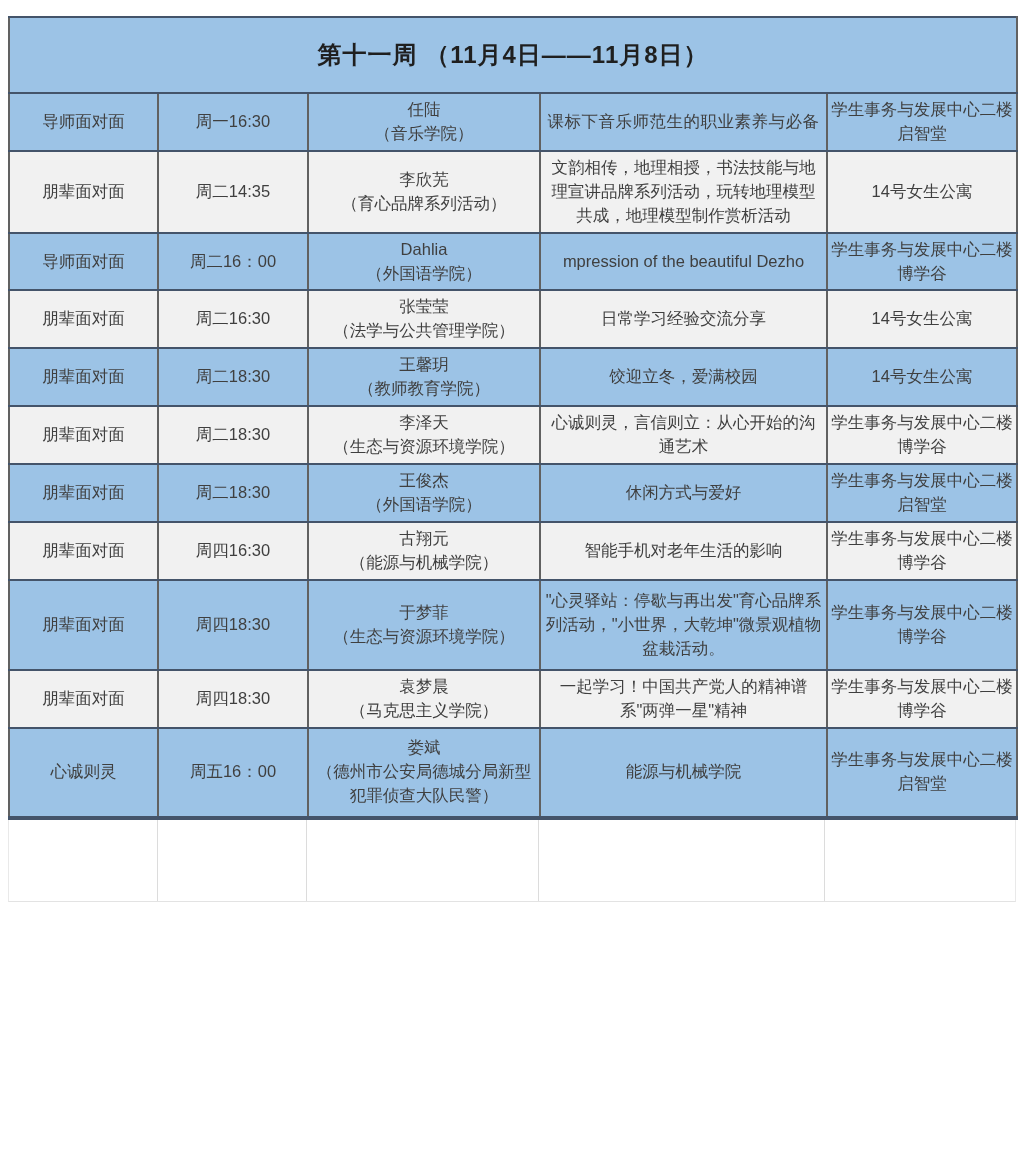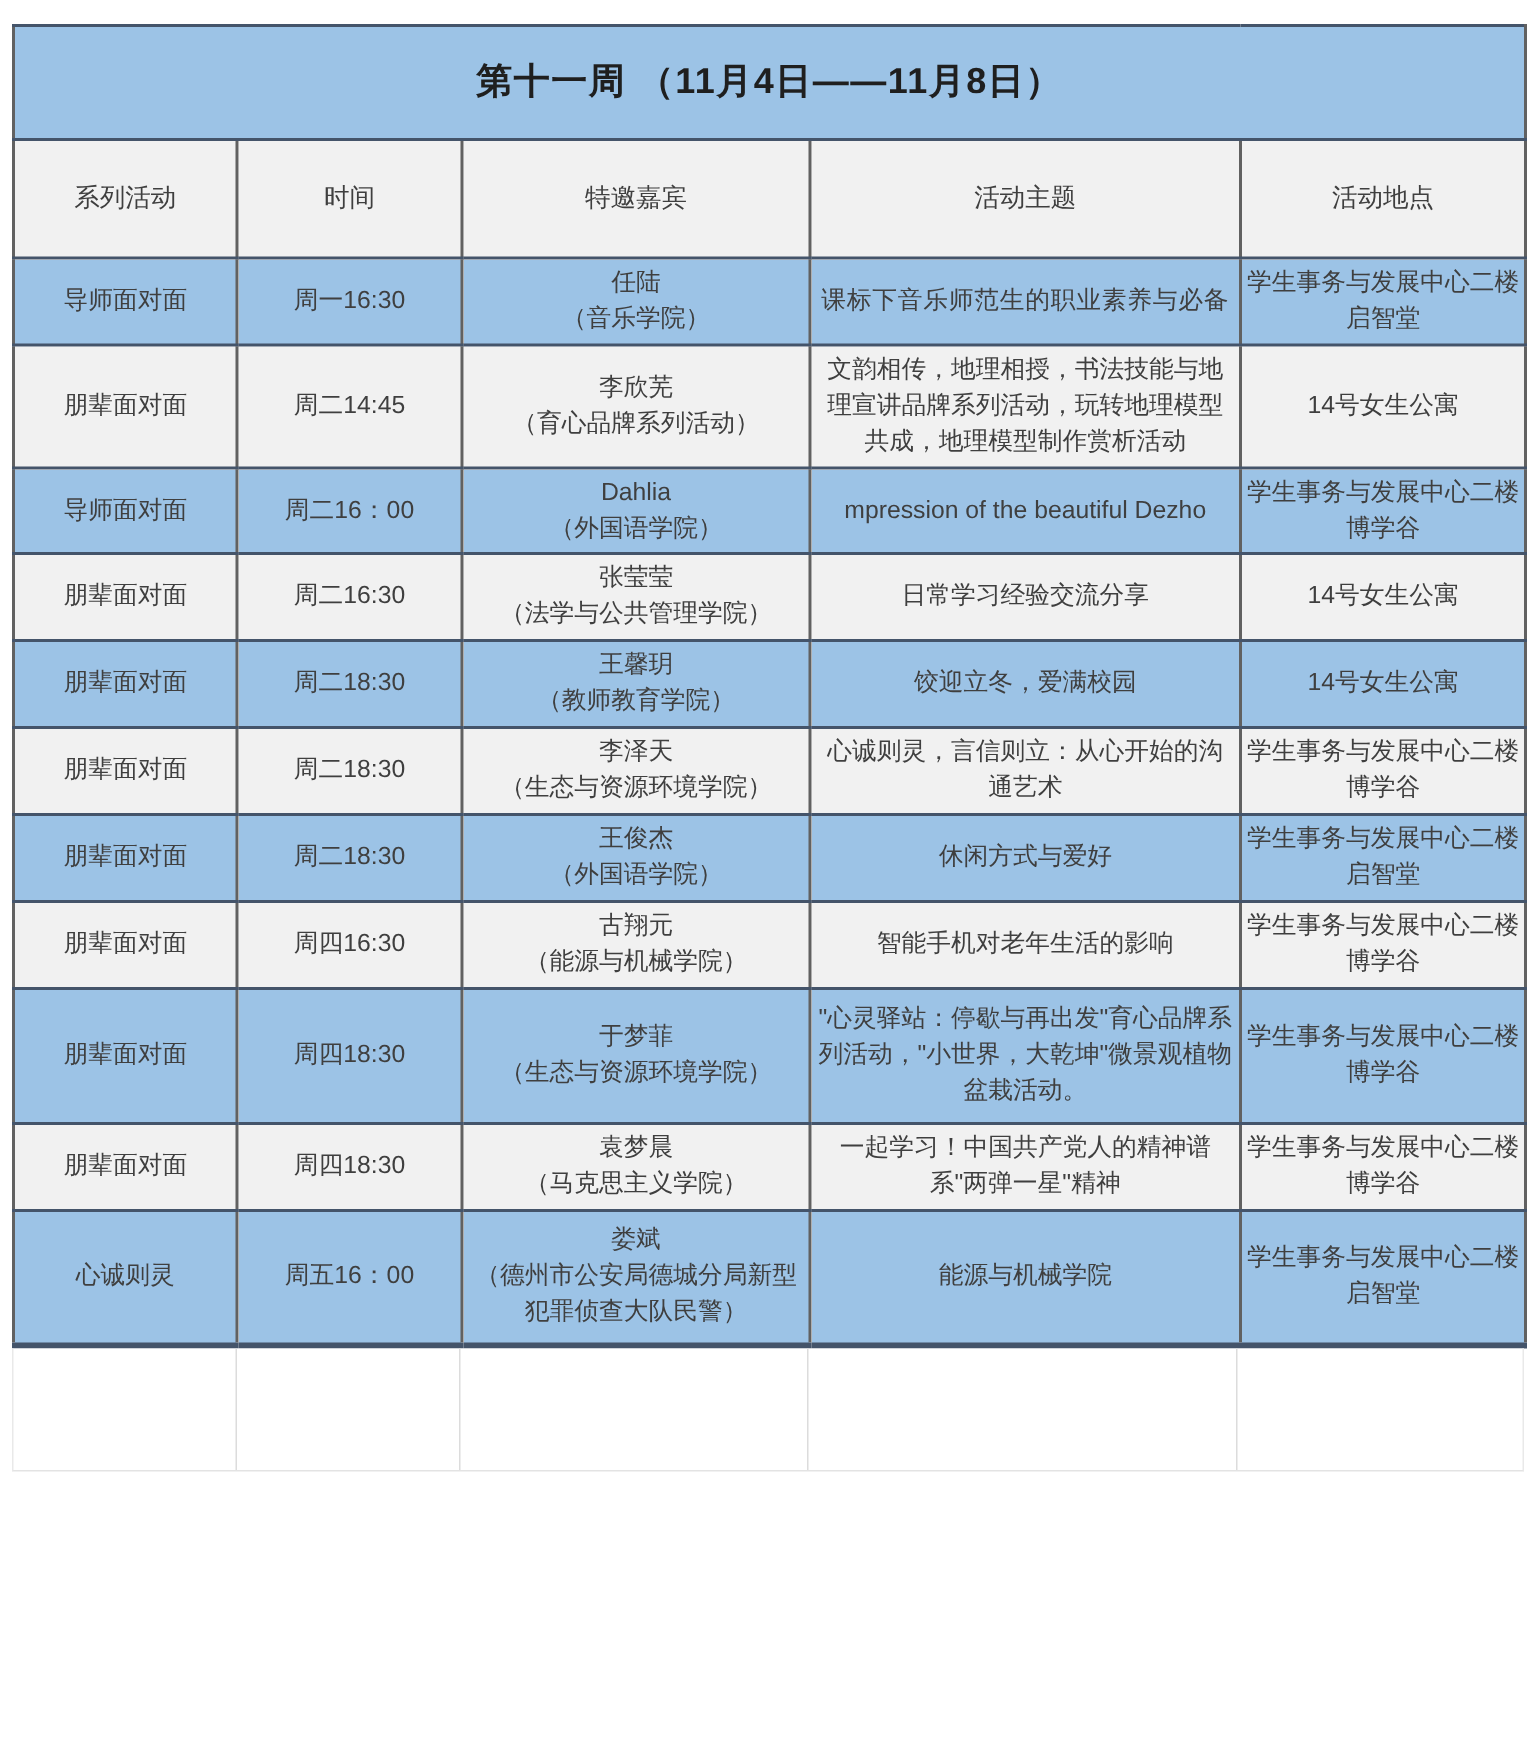--- a/index.html
+++ b/index.html
@@ -94,40 +94,33 @@
       <col style="width:149px">
       <col style="width:150px">
       <col style="width:232px">
       <col style="width:287px">
       <col style="width:190px">
     </colgroup>
     <tbody>
       <tr class="title-row">
         <td colspan="5">第十一周 （11月4日——11月8日）</td>
       </tr>
-      <tr class="header-row">
-        <td>系列活动</td>
-        <td>时间</td>
-        <td>特邀嘉宾</td>
-        <td>活动主题</td>
-        <td>活动地点</td>
-      </tr>
     </tbody>
     <tbody>
       <tr class="data-row">
         <td>导师面对面</td>
         <td>周一16:30</td>
         <td class="guest">任陆
 （音乐学院）</td>
         <td class="clip-cjk">课标下音乐师范生的职业素养与必备</td>
         <td>学生事务与发展中心二楼启智堂</td>
       </tr>
       <tr class="data-row">
         <td>朋辈面对面</td>
-        <td>周二14:45</td>
+        <td>周二14:35</td>
         <td class="guest">李欣芜
 （育心品牌系列活动）</td>
         <td>文韵相传，地理相授，书法技能与地理宣讲品牌系列活动，玩转地理模型共成，地理模型制作赏析活动</td>
         <td>14号女生公寓</td>
       </tr>
       <tr class="data-row">
         <td>导师面对面</td>
         <td>周二16：00</td>
         <td class="guest">Dahlia
 （外国语学院）</td>

